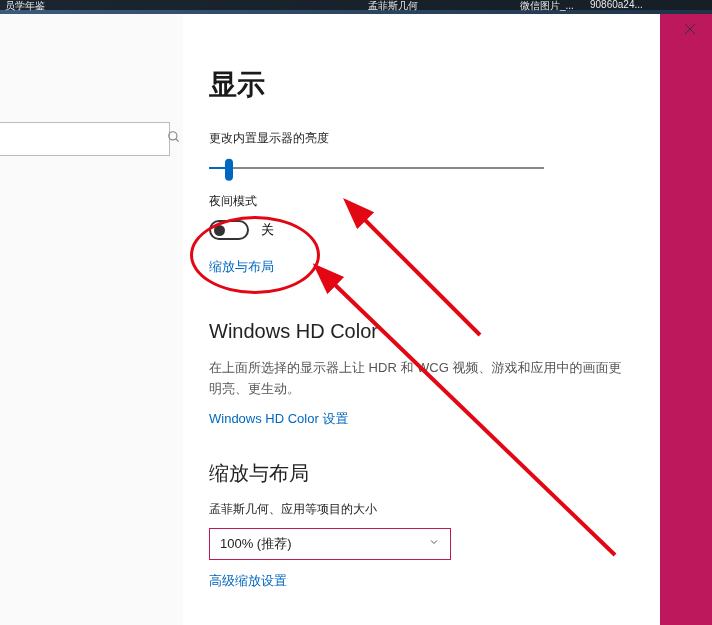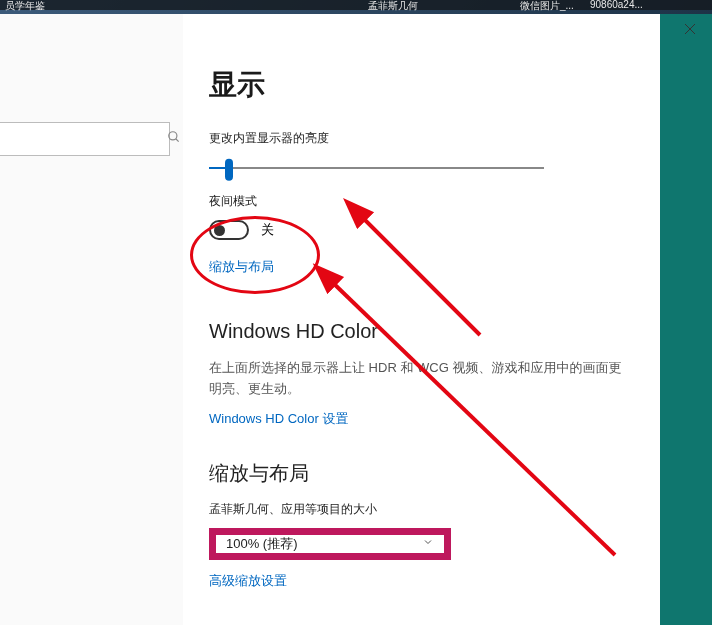--- a/index.html
+++ b/index.html
@@ -6,42 +6,42 @@
   body { font-family: "Microsoft YaHei", "Segoe UI", sans-serif; width:712px; height:625px; overflow:hidden; background:#000; }
   .stage { position:relative; width:712px; height:625px; }
   .wallpaper { position:absolute; left:0; top:0; width:712px; height:625px;
     background: linear-gradient(120deg,#3b5a7a,#0f1f2e);}
   .wallpaper .rock { position:absolute; right:0; bottom:60px; width:70px; height:400px;
     background:linear-gradient(180deg,#6a7d8b,#2a3a45); border-radius:30% 10% 10% 10%/30% 5% 5% 5%; filter:blur(.3px);}
   .taskbar-top { position:absolute; top:0; left:0; width:712px; height:10px; background:rgba(20,25,30,.8); color:#e8e8e8; font-size:10px;}
   .taskbar-top span{position:absolute; top:-1px;}
   .t1{left:5px;} .t2{left:368px;} .t3{left:520px;} .t4{left:590px;}
   
-  .settings { position:absolute; left:0; top:14px; width:712px; height:611px; background:#0f766e; }
+  .settings { position:absolute; left:0; top:14px; width:712px; height:611px; background:#be185d; }
   .left-col{ position:absolute; left:0; top:0; width:183px; height:611px; background:#fafafa; border-right:0;}
   .titlebar{ position:absolute; right:0; top:0; height:32px; display:flex;}
   .titlebtn{ width:45px; height:30px; display:flex; align-items:center; justify-content:center; color:#333; font-size:12px;}
   .main{ position:absolute; left:183px; top:0; width:477px; height:611px; background:#fff; padding:52px 26px 0 26px;}
   h1.page-title{ font-size:28px; font-weight:600; color:#1a1a1a; margin-bottom:26px;}
   h2.section{ font-size:20px; font-weight:500; color:#222; margin-top:18px; margin-bottom:14px;}
   .label{ font-size:12px; color:#222; margin-bottom:10px;}
   .desc{ font-size:13px; color:#555; line-height:1.65; margin-top:2px;}
   a.link{ color:#0067c0; text-decoration:none; font-size:13px; margin-top:10px; display:inline-block;}
   
   .slider{ position:relative; height:24px; width:335px; margin-bottom:12px;}
   .track{ position:absolute; top:10px; left:0; right:0; height:2px; background:#888;}
   .trackfill{ position:absolute; top:10px; left:0; width:22px; height:2px; background:#0067c0;}
   .thumb{ position:absolute; top:5px; left:20px; width:8px; height:22px; background:#0067c0; border-radius:4px; transform:translate(-50%,-15%);}
   
   .toggle-row{display:flex; align-items:center; gap:12px; margin-bottom:8px;}
   .toggle{ width:40px; height:20px; border:2px solid #333; border-radius:20px; position:relative; background:#fff;}
   .knob{ position:absolute; width:11px; height:11px; background:#333; border-radius:50%; left:3px; top:2.5px;}
   .toggle-state{font-size:13px;}
   
-  .dropdown{ width:242px; height:32px; border:7px solid #be185d; background:#fff; display:flex; align-items:center; justify-content:space-between; padding:0 10px; font-size:13px; color:#222;}
+  .dropdown{ width:242px; height:32px; border:1px solid #be185d; background:#fff; display:flex; align-items:center; justify-content:space-between; padding:0 10px; font-size:13px; color:#222;}
   .chev{width:12px;height:12px;}
   
   .search{ position:absolute; left:-20px; top:108px; width:190px; height:34px; border:1px solid #bcbcbc; background:#fff; display:flex; align-items:center; padding:0 8px 0 10px;}
   .searchico{ margin-left:auto; color:#777;}
   
   .annot{position:absolute; pointer-events:none;}
   .ellipse{position:absolute; border:3px solid #e30613; border-radius:50%;}
   svg.arrow{position:absolute; overflow:visible;}
 </style>
 </head>

